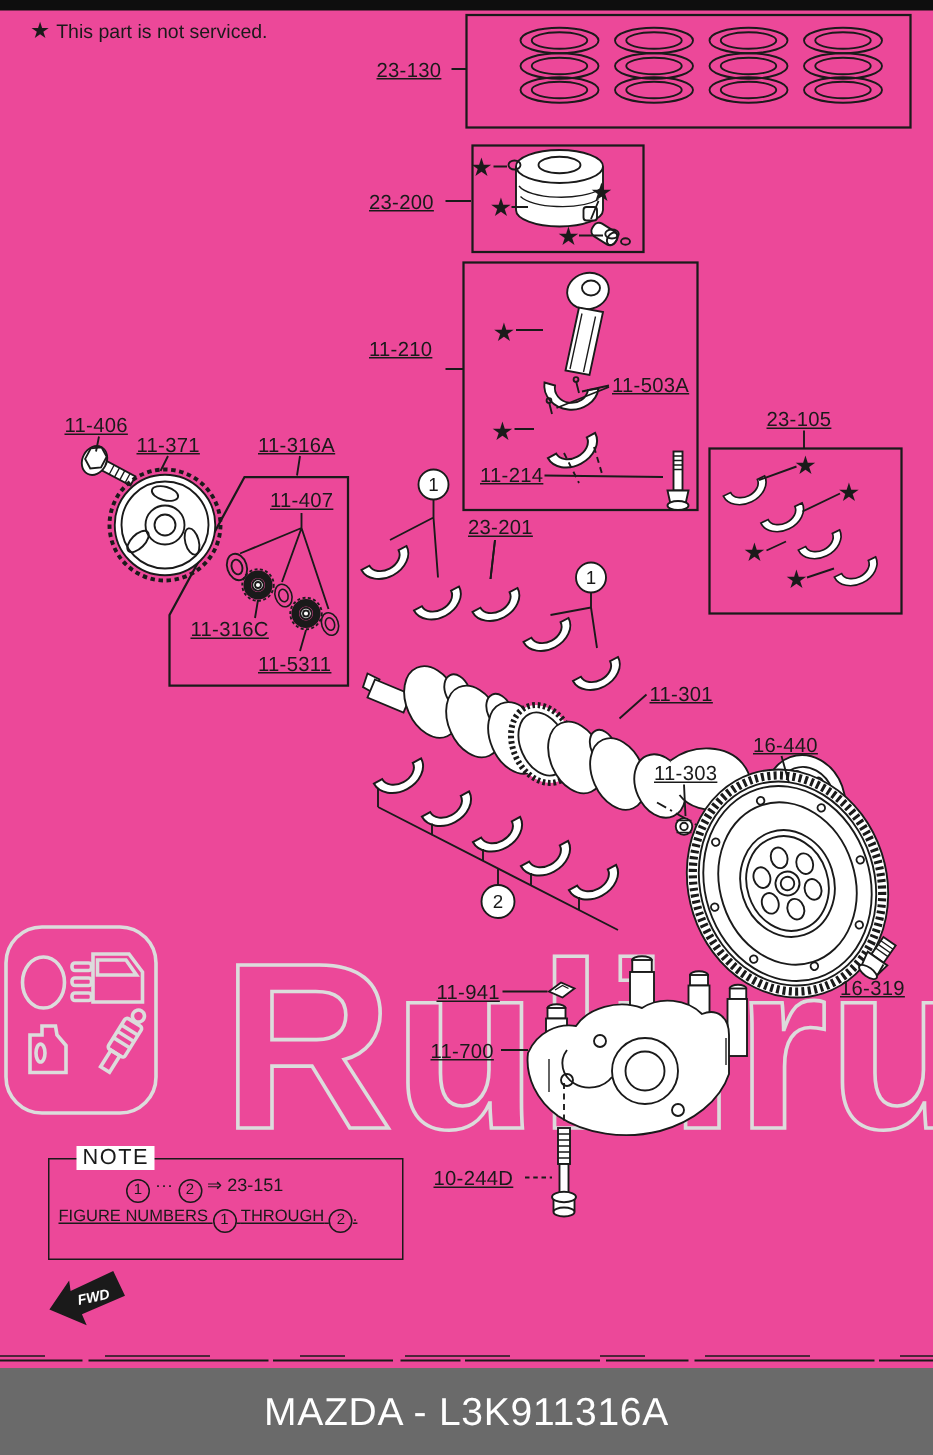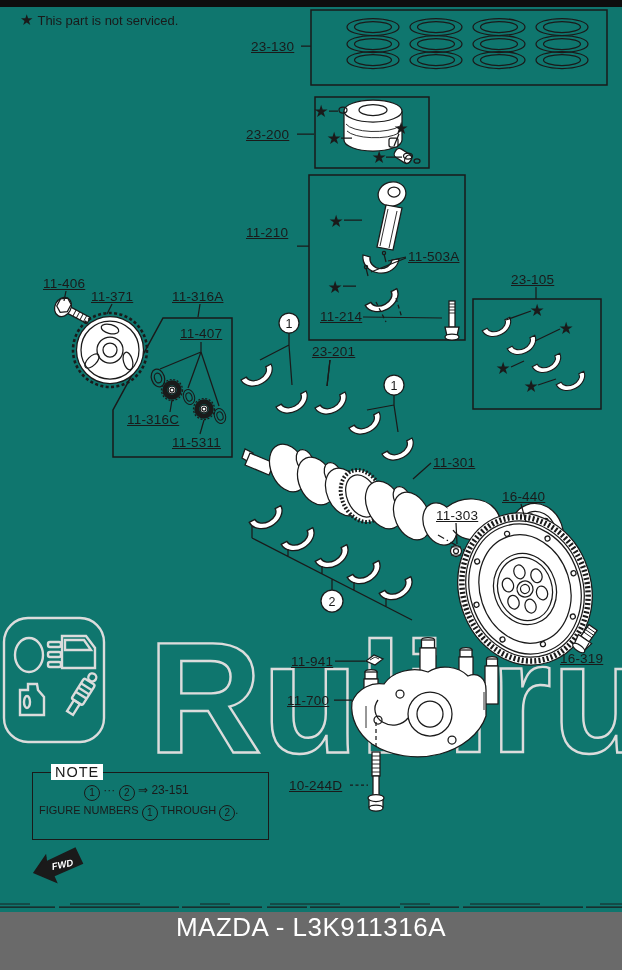--- a/index.html
+++ b/index.html
@@ -1,16 +1,16 @@
 <!DOCTYPE html>
 <html style="--line: #1a1a1a; --footer_bg: #6a6a6a; --watermark: #dcdcdc;"><head>
 <meta charset="utf-8">
 <style>
   html,body{margin:0;padding:0;background:#fff;}
-  .page{position:relative;width:622px;height:970px;background:#0f766e;overflow:hidden;
+  .page{position:relative;width:622px;height:970px;background:#ec4899;overflow:hidden;
         font-family:"Liberation Sans",sans-serif;color:var(--line,#1a1a1a);}
   .topbar{position:absolute;left:0;top:0;width:622px;height:7px;background:#0e0e0e;}
   .hdr{position:absolute;left:20px;top:11px;font-size:13px;}
   .hdr .star{font-size:15px;margin-right:4px;}
   
   .wm{position:absolute;left:0;top:0;}
   .wm path,.wm rect,.wm ellipse,.wm circle{stroke:var(--watermark,#dcdcdc);fill:none;stroke-width:2.4;}
   .wm text{fill:none;stroke:var(--watermark,#dcdcdc);stroke-width:2.4;
            font-family:"Liberation Sans",sans-serif;font-weight:bold;}
   
@@ -35,27 +35,27 @@
   .art text.fwdtxt{fill:#fff;font-size:9.5px;font-weight:bold;font-style:italic;}
   
   .plabel{position:absolute;font-size:13.5px;letter-spacing:.2px;white-space:nowrap;text-decoration:underline;}
   
   .notebox{position:absolute;left:32px;top:772px;width:235px;height:66px;
            border:1.5px solid var(--line,#1a1a1a);font-size:11px;}
   .notebox .legend{position:absolute;left:18px;top:-9px;background:#fff;padding:0 4px;
                    font-size:14.5px;letter-spacing:1px;}
   .nline1{margin:10px 0 3px 51px;font-size:12px;}
   .nline2{margin:0 0 2px 6px;}
-  .nline3{margin:0 0 0 6px;}
+  .nline3{margin:0 0 0 6px;text-decoration:underline;}
   .circ{display:inline-block;width:14px;height:14px;border:1.2px solid var(--line,#1a1a1a);
         border-radius:50%;font-size:10px;line-height:14px;text-align:center;vertical-align:-2px;}
   .sp{display:inline-block;width:8px;}
   
   .footer{position:absolute;left:0;top:912px;width:622px;height:58px;
-          background:var(--footer_bg,#6a6a6a);display:flex;justify-content:center;}
+          background:var(--footer_bg,#6a6a6a);display:flex;align-items:center;justify-content:center;}
   .footer .ftext{color:#fff;font-size:26px;letter-spacing:.5px;}
 </style>
 </head>
 <body>
 
 <div class="page">
 
   <div class="topbar"></div>
 
   <div class="hdr">

